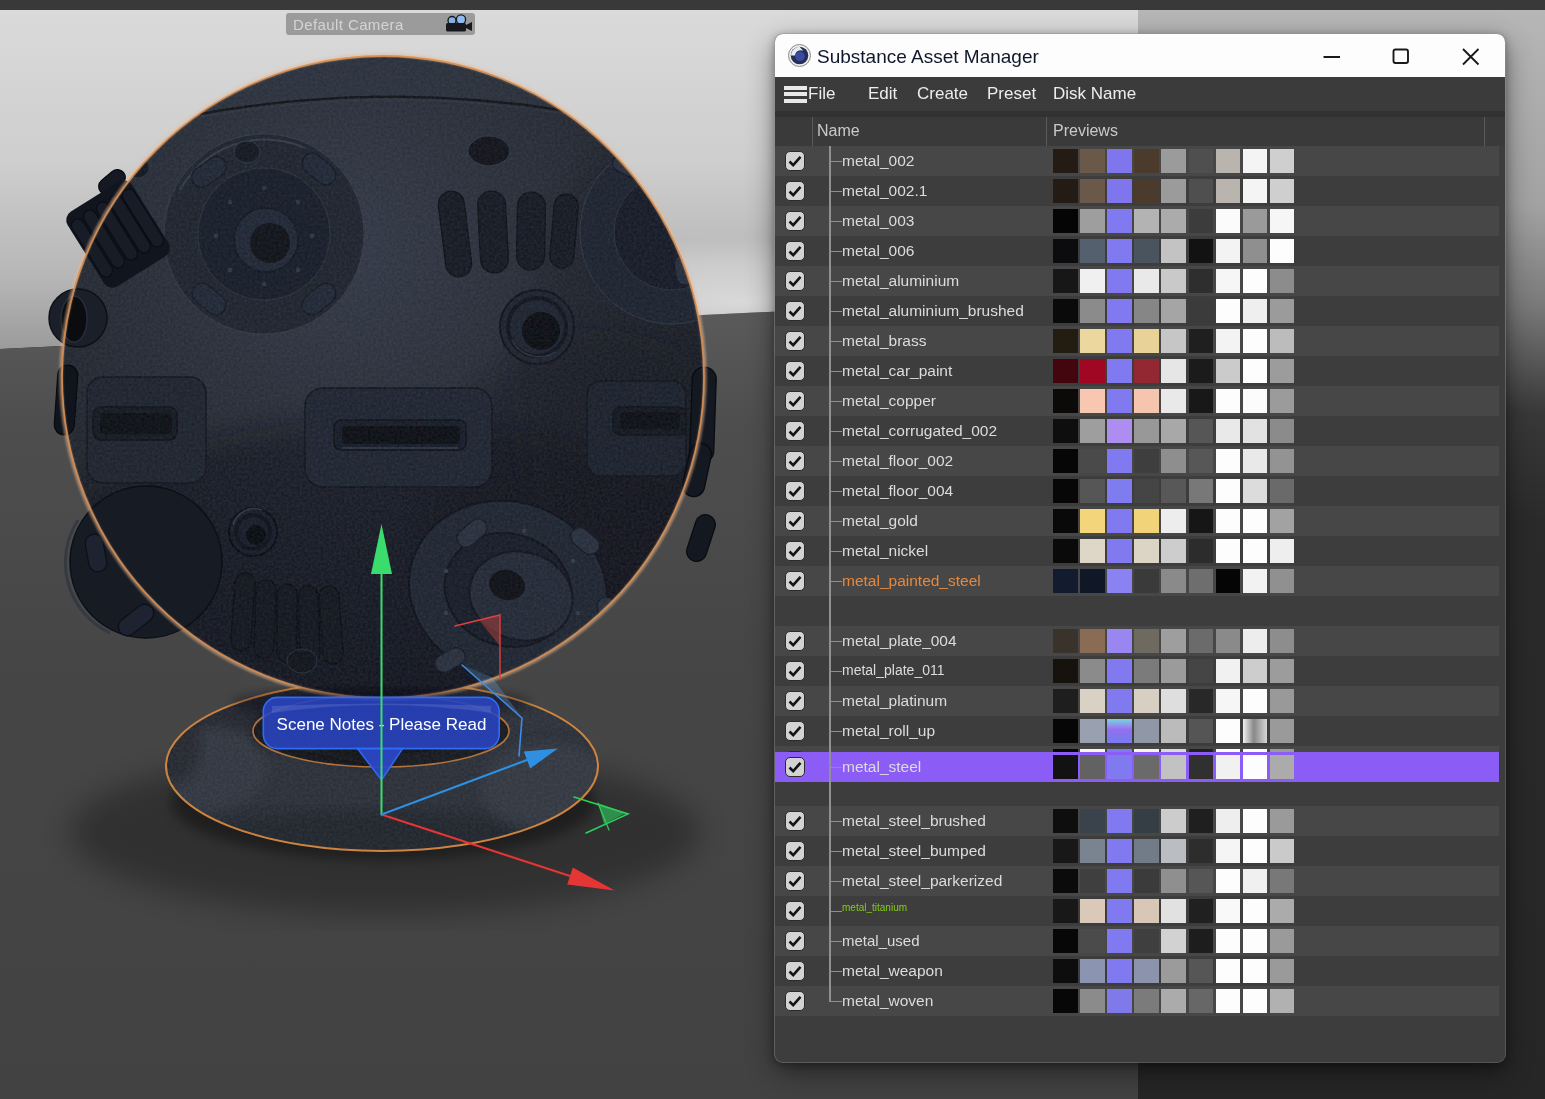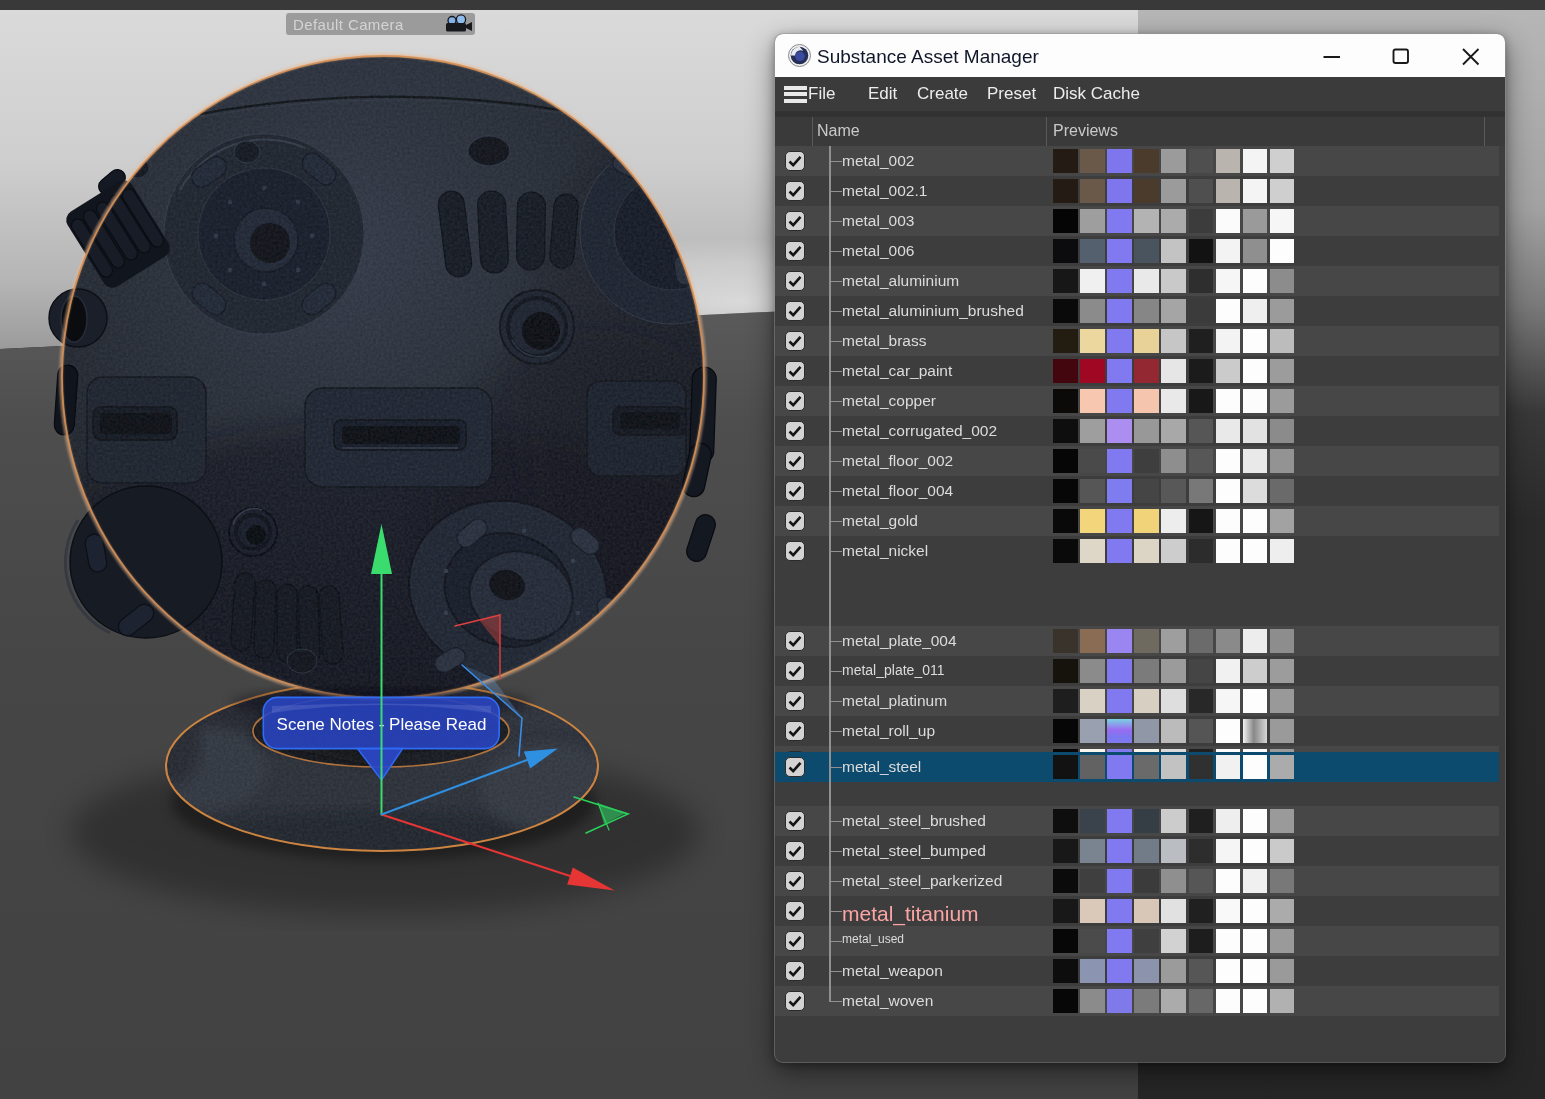--- a/index.html
+++ b/index.html
@@ -243,21 +243,21 @@
   <div style="position:absolute;left:0;top:43px;width:100%;height:34px;background:#3b3b3b;color:#ededed;font-size:17px">
     <div style="position:absolute;left:9px;top:9px;width:23px;height:16px">
       <div style="height:4px;background:#e9e9e9;margin-bottom:2.4px"></div>
       <div style="height:4px;background:#e9e9e9;margin-bottom:2.4px"></div>
       <div style="height:4px;background:#e9e9e9"></div>
     </div>
     <div style="position:absolute;left:33px;top:7px">File</div>
     <div style="position:absolute;left:93px;top:7px">Edit</div>
     <div style="position:absolute;left:142px;top:7px">Create</div>
     <div style="position:absolute;left:212px;top:7px">Preset</div>
-    <div style="position:absolute;left:278px;top:7px">Disk Cache</div>
+    <div style="position:absolute;left:278px;top:7px">Disk Name</div>
   </div>
   <div style="position:absolute;left:0;top:77px;width:100%;height:6px;background:#323232"></div>
   <div style="position:absolute;left:0;top:83px;width:100%;height:29px;background:#3a3a3a;color:#c9c9c9;font-size:16px">
     <div style="position:absolute;left:37px;top:0;width:1px;height:29px;background:#5a5a5a"></div>
     <div style="position:absolute;left:271px;top:0;width:1px;height:29px;background:#5a5a5a"></div>
     <div style="position:absolute;left:709px;top:0;width:1px;height:29px;background:#5a5a5a"></div>
     <div style="position:absolute;left:42px;top:5px">Name</div>
     <div style="position:absolute;left:278px;top:5px">Previews</div>
   </div>
   <div style="position:absolute;left:0;top:112px;width:724px;height:30px;background:#474747">
@@ -491,20 +491,37 @@
 <div style="position:absolute;left:278.0px;top:2.7px;width:24.6px;height:24.6px;background:#0a0a0a"></div>
 <div style="position:absolute;left:305.1px;top:2.7px;width:24.6px;height:24.6px;background:#ded6c7"></div>
 <div style="position:absolute;left:332.2px;top:2.7px;width:24.6px;height:24.6px;background:#8079f0"></div>
 <div style="position:absolute;left:359.3px;top:2.7px;width:24.6px;height:24.6px;background:#dcd4c5"></div>
 <div style="position:absolute;left:386.4px;top:2.7px;width:24.6px;height:24.6px;background:#cdcdcd"></div>
 <div style="position:absolute;left:413.5px;top:2.7px;width:24.6px;height:24.6px;background:#2c2c2c"></div>
 <div style="position:absolute;left:440.6px;top:2.7px;width:24.6px;height:24.6px;background:#fdfdfd"></div>
 <div style="position:absolute;left:467.7px;top:2.7px;width:24.6px;height:24.6px;background:#fdfdfd"></div>
 <div style="position:absolute;left:494.8px;top:2.7px;width:24.6px;height:24.6px;background:#eeeeee"></div>
 </div>
+<div style="position:absolute;left:0;top:532px;width:724px;height:30px;background:#474747">
+<div style="position:absolute;left:10px;top:5px;width:20px;height:20px"><svg width="20" height="20" viewBox="0 0 20 20">
+          <rect x="0.5" y="0.5" width="19" height="19" rx="4.5" fill="#d3d3d3" stroke="#2a2a2a"></rect>
+          <path d="M 4.5,10.5 L 8.2,14.2 L 15.5,5.8" fill="none" stroke="#141414" stroke-width="2.6"></path>
+        </svg></div>
+<div style="position:absolute;left:54px;top:14.5px;width:13px;height:1.5px;background:#909090"></div>
+<div style="position:absolute;left:67px;top:6px;font-size:15.5px;color:#e8883c;white-space:nowrap">metal_painted_steel</div>
+<div style="position:absolute;left:278.0px;top:2.7px;width:24.6px;height:24.6px;background:#131b2e"></div>
+<div style="position:absolute;left:305.1px;top:2.7px;width:24.6px;height:24.6px;background:#101828"></div>
+<div style="position:absolute;left:332.2px;top:2.7px;width:24.6px;height:24.6px;background:#8a82f2"></div>
+<div style="position:absolute;left:359.3px;top:2.7px;width:24.6px;height:24.6px;background:#3a3a3a"></div>
+<div style="position:absolute;left:386.4px;top:2.7px;width:24.6px;height:24.6px;background:#8a8a8a"></div>
+<div style="position:absolute;left:413.5px;top:2.7px;width:24.6px;height:24.6px;background:#6e6e6e"></div>
+<div style="position:absolute;left:440.6px;top:2.7px;width:24.6px;height:24.6px;background:#050505"></div>
+<div style="position:absolute;left:467.7px;top:2.7px;width:24.6px;height:24.6px;background:#f2f2f2"></div>
+<div style="position:absolute;left:494.8px;top:2.7px;width:24.6px;height:24.6px;background:#909090"></div>
+</div>
 <div style="position:absolute;left:0;top:592px;width:724px;height:30px;background:#474747">
 <div style="position:absolute;left:10px;top:5px;width:20px;height:20px"><svg width="20" height="20" viewBox="0 0 20 20">
           <rect x="0.5" y="0.5" width="19" height="19" rx="4.5" fill="#d3d3d3" stroke="#2a2a2a"></rect>
           <path d="M 4.5,10.5 L 8.2,14.2 L 15.5,5.8" fill="none" stroke="#141414" stroke-width="2.6"></path>
         </svg></div>
 <div style="position:absolute;left:54px;top:14.5px;width:13px;height:1.5px;background:#909090"></div>
 <div style="position:absolute;left:67px;top:6px;font-size:15.5px;color:#dcdcdc;white-space:nowrap">metal_plate_004</div>
 <div style="position:absolute;left:278.0px;top:2.7px;width:24.6px;height:24.6px;background:#3a332c"></div>
 <div style="position:absolute;left:305.1px;top:2.7px;width:24.6px;height:24.6px;background:#8a6c55"></div>
 <div style="position:absolute;left:332.2px;top:2.7px;width:24.6px;height:24.6px;background:#9a86f0"></div>
@@ -576,21 +593,21 @@
 <div style="position:absolute;left:278.0px;top:2.7px;width:24.6px;height:24.6px;background:#060606"></div>
 <div style="position:absolute;left:305.1px;top:2.7px;width:24.6px;height:24.6px;background:#f8f6ed"></div>
 <div style="position:absolute;left:332.2px;top:2.7px;width:24.6px;height:24.6px;background:#8079f0"></div>
 <div style="position:absolute;left:359.3px;top:2.7px;width:24.6px;height:24.6px;background:#f6f4eb"></div>
 <div style="position:absolute;left:386.4px;top:2.7px;width:24.6px;height:24.6px;background:#dadada"></div>
 <div style="position:absolute;left:413.5px;top:2.7px;width:24.6px;height:24.6px;background:#202020"></div>
 <div style="position:absolute;left:440.6px;top:2.7px;width:24.6px;height:24.6px;background:#fdfdfd"></div>
 <div style="position:absolute;left:467.7px;top:2.7px;width:24.6px;height:24.6px;background:#fdfdfd"></div>
 <div style="position:absolute;left:494.8px;top:2.7px;width:24.6px;height:24.6px;background:#9a9a9a"></div>
 </div>
-<div style="position:absolute;left:0;top:718px;width:724px;height:30px;background:#0c4a6e">
+<div style="position:absolute;left:0;top:718px;width:724px;height:30px;background:#8b5cf6">
 <div style="position:absolute;left:10px;top:5px;width:20px;height:20px"><svg width="20" height="20" viewBox="0 0 20 20">
           <rect x="0.5" y="0.5" width="19" height="19" rx="4.5" fill="#d3d3d3" stroke="#2a2a2a"></rect>
           <path d="M 4.5,10.5 L 8.2,14.2 L 15.5,5.8" fill="none" stroke="#141414" stroke-width="2.6"></path>
         </svg></div>
 <div style="position:absolute;left:54px;top:14.5px;width:13px;height:1.5px;background:#909090"></div>
 <div style="position:absolute;left:67px;top:6px;font-size:15.5px;color:#dcdcdc;white-space:nowrap">metal_steel</div>
 <div style="position:absolute;left:278.0px;top:2.7px;width:24.6px;height:24.6px;background:#121212"></div>
 <div style="position:absolute;left:305.1px;top:2.7px;width:24.6px;height:24.6px;background:#626262"></div>
 <div style="position:absolute;left:332.2px;top:2.7px;width:24.6px;height:24.6px;background:#8079f0"></div>
 <div style="position:absolute;left:359.3px;top:2.7px;width:24.6px;height:24.6px;background:#6a6a6a"></div>
@@ -650,38 +667,38 @@
 <div style="position:absolute;left:440.6px;top:2.7px;width:24.6px;height:24.6px;background:#fdfdfd"></div>
 <div style="position:absolute;left:467.7px;top:2.7px;width:24.6px;height:24.6px;background:#f0f0f0"></div>
 <div style="position:absolute;left:494.8px;top:2.7px;width:24.6px;height:24.6px;background:#787878"></div>
 </div>
 <div style="position:absolute;left:0;top:862px;width:724px;height:30px;background:#3d3d3d">
 <div style="position:absolute;left:10px;top:5px;width:20px;height:20px"><svg width="20" height="20" viewBox="0 0 20 20">
           <rect x="0.5" y="0.5" width="19" height="19" rx="4.5" fill="#d3d3d3" stroke="#2a2a2a"></rect>
           <path d="M 4.5,10.5 L 8.2,14.2 L 15.5,5.8" fill="none" stroke="#141414" stroke-width="2.6"></path>
         </svg></div>
 <div style="position:absolute;left:54px;top:14.5px;width:13px;height:1.5px;background:#909090"></div>
-<div style="position:absolute;left:67px;top:6px;font-size:21px;color:#fca5a5;white-space:nowrap">metal_titanium</div>
+<div style="position:absolute;left:67px;top:6px;font-size:10px;color:#84cc16;white-space:nowrap">metal_titanium</div>
 <div style="position:absolute;left:278.0px;top:2.7px;width:24.6px;height:24.6px;background:#181818"></div>
 <div style="position:absolute;left:305.1px;top:2.7px;width:24.6px;height:24.6px;background:#dac9b9"></div>
 <div style="position:absolute;left:332.2px;top:2.7px;width:24.6px;height:24.6px;background:#8079f0"></div>
 <div style="position:absolute;left:359.3px;top:2.7px;width:24.6px;height:24.6px;background:#d8c7b7"></div>
 <div style="position:absolute;left:386.4px;top:2.7px;width:24.6px;height:24.6px;background:#e1e1e1"></div>
 <div style="position:absolute;left:413.5px;top:2.7px;width:24.6px;height:24.6px;background:#202020"></div>
 <div style="position:absolute;left:440.6px;top:2.7px;width:24.6px;height:24.6px;background:#f9f9f9"></div>
 <div style="position:absolute;left:467.7px;top:2.7px;width:24.6px;height:24.6px;background:#fdfdfd"></div>
 <div style="position:absolute;left:494.8px;top:2.7px;width:24.6px;height:24.6px;background:#ababab"></div>
 </div>
 <div style="position:absolute;left:0;top:892px;width:724px;height:30px;background:#474747">
 <div style="position:absolute;left:10px;top:5px;width:20px;height:20px"><svg width="20" height="20" viewBox="0 0 20 20">
           <rect x="0.5" y="0.5" width="19" height="19" rx="4.5" fill="#d3d3d3" stroke="#2a2a2a"></rect>
           <path d="M 4.5,10.5 L 8.2,14.2 L 15.5,5.8" fill="none" stroke="#141414" stroke-width="2.6"></path>
         </svg></div>
 <div style="position:absolute;left:54px;top:14.5px;width:13px;height:1.5px;background:#909090"></div>
-<div style="position:absolute;left:67px;top:6px;font-size:12px;color:#dcdcdc;white-space:nowrap">metal_used</div>
+<div style="position:absolute;left:67px;top:6px;font-size:15px;color:#dcdcdc;white-space:nowrap">metal_used</div>
 <div style="position:absolute;left:278.0px;top:2.7px;width:24.6px;height:24.6px;background:#070707"></div>
 <div style="position:absolute;left:305.1px;top:2.7px;width:24.6px;height:24.6px;background:#4b4b4b"></div>
 <div style="position:absolute;left:332.2px;top:2.7px;width:24.6px;height:24.6px;background:#8079f0"></div>
 <div style="position:absolute;left:359.3px;top:2.7px;width:24.6px;height:24.6px;background:#3f3f3f"></div>
 <div style="position:absolute;left:386.4px;top:2.7px;width:24.6px;height:24.6px;background:#d2d2d2"></div>
 <div style="position:absolute;left:413.5px;top:2.7px;width:24.6px;height:24.6px;background:#1d1d1d"></div>
 <div style="position:absolute;left:440.6px;top:2.7px;width:24.6px;height:24.6px;background:#fdfdfd"></div>
 <div style="position:absolute;left:467.7px;top:2.7px;width:24.6px;height:24.6px;background:#fdfdfd"></div>
 <div style="position:absolute;left:494.8px;top:2.7px;width:24.6px;height:24.6px;background:#9a9a9a"></div>
 </div>

